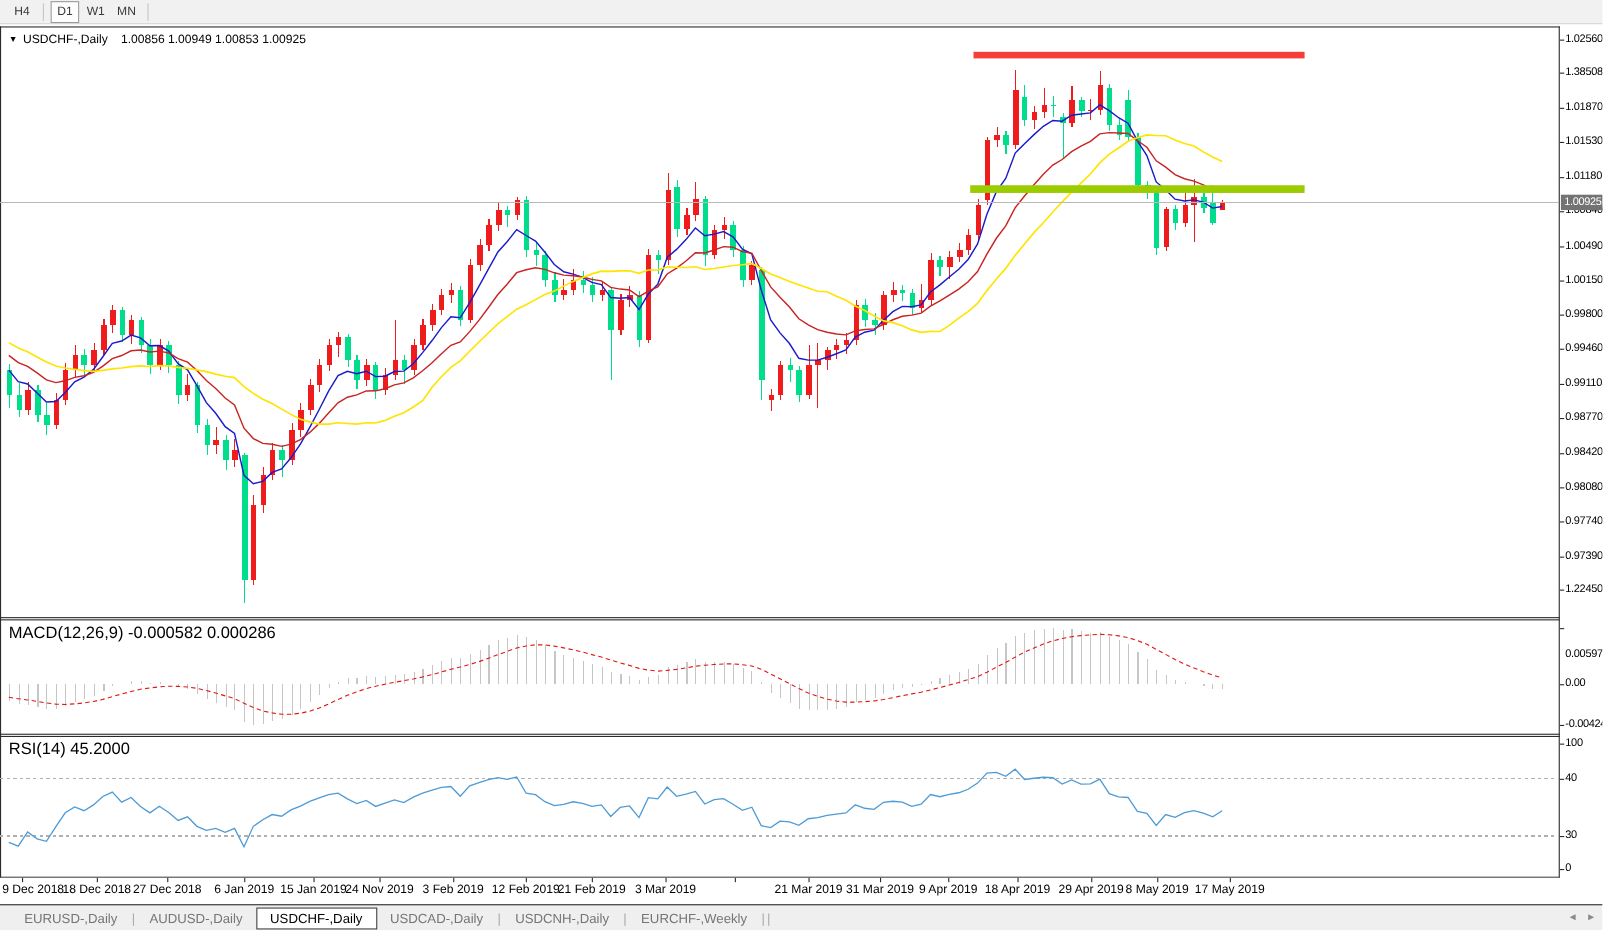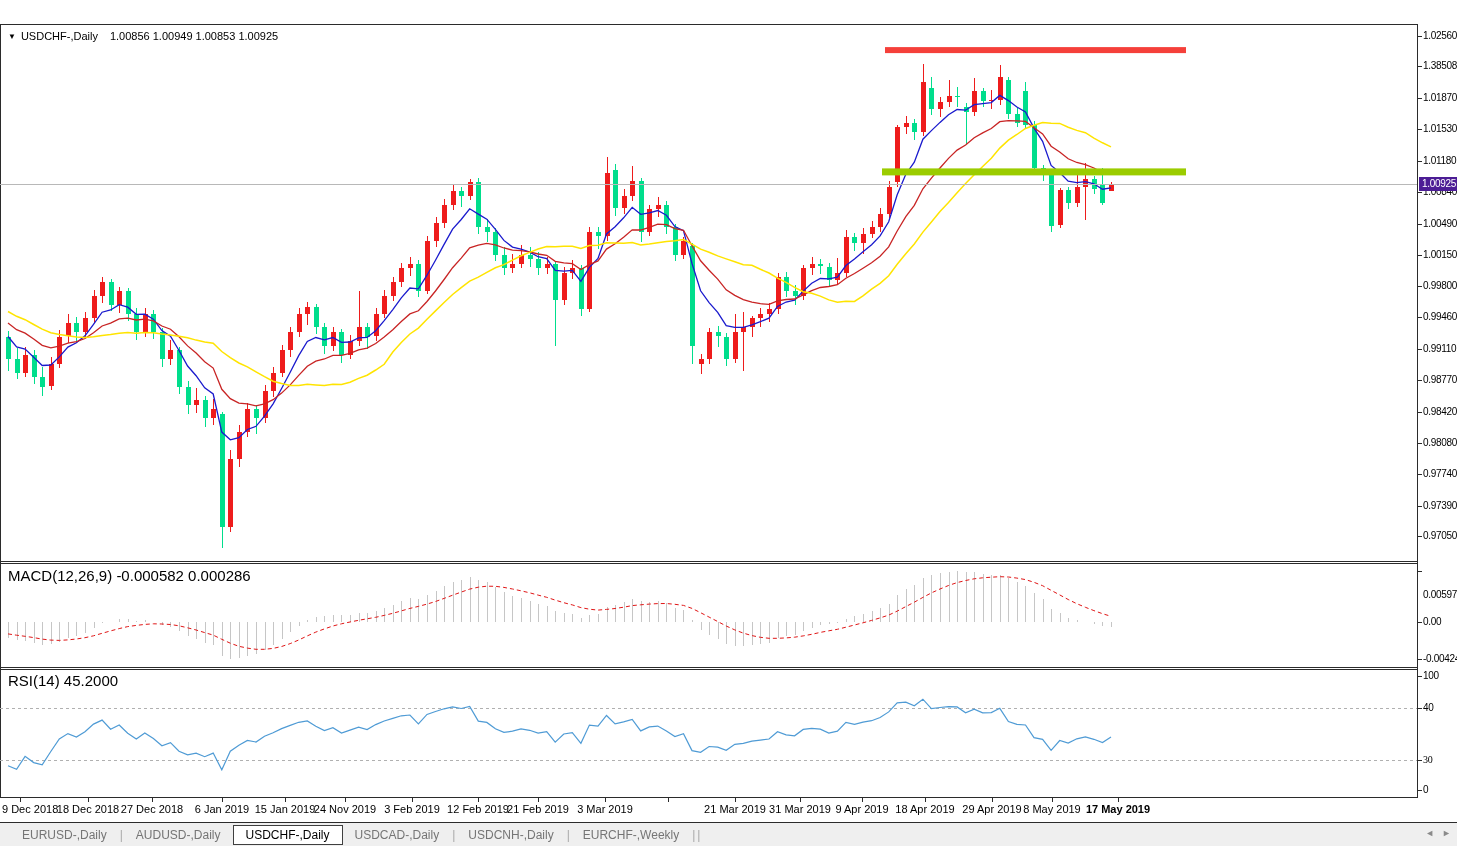--- a/index.html
+++ b/index.html
@@ -17,40 +17,48 @@
   .vline{position:absolute;width:1px;background:#2b2b2b}
   
   svg{position:absolute;left:0;display:block}
   
   .chart-title{position:absolute;left:8px;top:30px;font-size:11px;color:#000;white-space:pre}
   .chart-title .tri{font-size:8px;margin-right:5px;position:relative;top:-1px}
   .panel-label{position:absolute;left:8px;font-size:15px;color:#000;white-space:pre}
   
   .scale-label{position:absolute;left:1423px;width:34px;font-size:10px;letter-spacing:-0.3px;color:#000}
   .scale-dash{position:absolute;left:1418px;width:4px;height:1px;background:#2b2b2b}
-  .price-tag{position:absolute;left:1419px;width:38px;height:14px;background:#4c1d95;color:#fff;
+  .price-tag{position:absolute;left:1419px;width:38px;height:14px;background:#737373;color:#fff;
              font-size:10px;letter-spacing:-0.3px;line-height:14px;padding-left:3px;box-sizing:border-box}
   
   .date-axis{position:absolute;left:0;top:798px;width:1457px;height:24px;background:#fff}
   .date-tick{position:absolute;top:0;width:1px;height:4px;background:#2b2b2b}
   .date-label{position:absolute;top:5px;font-size:11px;color:#000;white-space:nowrap}
   
   .tabbar{position:absolute;left:0;top:822px;width:1457px;height:24px;background:#efefef;
           border-top:1px solid #2b2b2b;display:flex;align-items:center;box-sizing:border-box;padding-left:10px}
   .tab{font-size:12px;color:#757575;padding:2px 12px;white-space:nowrap;cursor:default}
   .tab.active{background:#fff;border:1px solid #3f3f3f;color:#000}
   .tab-sep{color:#aaa;font-size:12px;margin:0 1px}
   .tab-arrows{position:absolute;right:6px;top:5px;display:flex;gap:8px}
   .tab-arrow{font-size:9px;color:#8a8a8a;cursor:default}
 </style>
 </head>
 <body>
 
 <div id="app">
 
+  <div class="toolbar" id="toolbar">
+      <div class="tf-btn">H4</div>
+      <div class="tb-sep"></div>
+      <div class="tf-btn active">D1</div>
+      <div class="tf-btn">W1</div>
+      <div class="tf-btn">MN</div>
+      <div class="tb-sep"></div>
+    </div>
 
   <div class="bline" style="top:24px"></div>
   <div class="bline" style="top:561px"></div>
   <div class="bline" style="top:563px"></div>
   <div class="bline" style="top:667px"></div>
   <div class="bline" style="top:669px"></div>
   <div class="bline" style="top:797px"></div>
   <div class="vline" style="left:0;top:24px;height:774px"></div>
   <div class="vline" style="left:1417px;top:24px;height:774px"></div>
 
@@ -496,33 +504,33 @@
       <div class="scale-label" style="top: 374px;">0.98770</div>
       <div class="scale-dash" style="top: 412px;"></div>
       <div class="scale-label" style="top: 406px;">0.98420</div>
       <div class="scale-dash" style="top: 443px;"></div>
       <div class="scale-label" style="top: 437px;">0.98080</div>
       <div class="scale-dash" style="top: 474px;"></div>
       <div class="scale-label" style="top: 468px;">0.97740</div>
       <div class="scale-dash" style="top: 506px;"></div>
       <div class="scale-label" style="top: 500px;">0.97390</div>
       <div class="scale-dash" style="top: 536px;"></div>
-      <div class="scale-label" style="top: 530px;">0.97050</div>
+      <div class="scale-label" style="top: 530px;">1.22450</div>
       <div class="scale-dash" style="top: 571px;"></div>
       <div class="scale-label" style="top: 565px; margin-top: 24px;">0.00597</div>
       <div class="scale-dash" style="top: 622px;"></div>
       <div class="scale-label" style="top: 616px;">0.00</div>
       <div class="scale-dash" style="top: 659px;"></div>
       <div class="scale-label" style="top: 653px;">-0.00424</div>
       <div class="scale-dash" style="top: 676px;"></div>
       <div class="scale-label" style="top: 670px;">100</div>
       <div class="scale-dash" style="top: 708px;"></div>
       <div class="scale-label" style="top: 702px;">40</div>
       <div class="scale-dash" style="top: 760px;"></div>
-      <div class="scale-label" style="top: 754px; font-family: Liberation Serif, serif;">30</div>
+      <div class="scale-label" style="top: 754px;">30</div>
       <div class="scale-dash" style="top: 790px;"></div>
       <div class="scale-label" style="top: 784px;">0</div>
     </div>
   <div class="price-tag" id="price-tag" style="top: 177px;">1.00925</div>
 
   <div class="date-axis" id="date-axis">
       <div class="date-tick" style="left: 20px;"></div>
       <div class="date-label" style="left: 2px;">9 Dec 2018</div>
       <div class="date-tick" style="left: 88px;"></div>
       <div class="date-label" style="left: 88px; transform: translateX(-50%);">18 Dec 2018</div>
@@ -550,21 +558,21 @@
       <div class="date-label" style="left: 800px; transform: translateX(-50%);">31 Mar 2019</div>
       <div class="date-tick" style="left: 862px;"></div>
       <div class="date-label" style="left: 862px; transform: translateX(-50%);">9 Apr 2019</div>
       <div class="date-tick" style="left: 925px;"></div>
       <div class="date-label" style="left: 925px; transform: translateX(-50%);">18 Apr 2019</div>
       <div class="date-tick" style="left: 992px;"></div>
       <div class="date-label" style="left: 992px; transform: translateX(-50%);">29 Apr 2019</div>
       <div class="date-tick" style="left: 1052px;"></div>
       <div class="date-label" style="left: 1052px; transform: translateX(-50%);">8 May 2019</div>
       <div class="date-tick" style="left: 1118px;"></div>
-      <div class="date-label" style="left: 1118px; transform: translateX(-50%); font-weight: bold;">17 May 2019</div>
+      <div class="date-label" style="left: 1118px; transform: translateX(-50%);">17 May 2019</div>
     </div>
 
   <div class="tabbar" id="tabbar">
     <div class="tab">EURUSD-,Daily</div>
       <span class="tab-sep">|</span>
       <div class="tab">AUDUSD-,Daily</div>
       <div class="tab active">USDCHF-,Daily</div>
       <div class="tab">USDCAD-,Daily</div>
       <span class="tab-sep">|</span>
       <div class="tab">USDCNH-,Daily</div>

